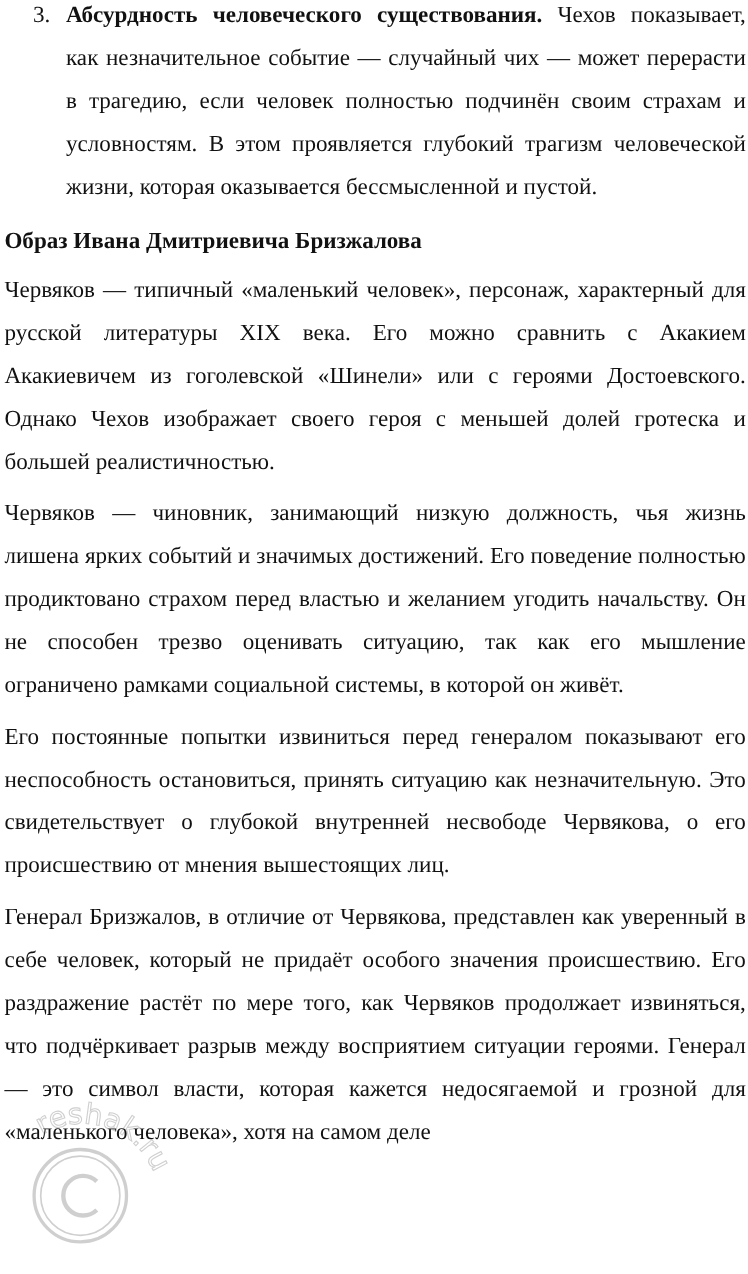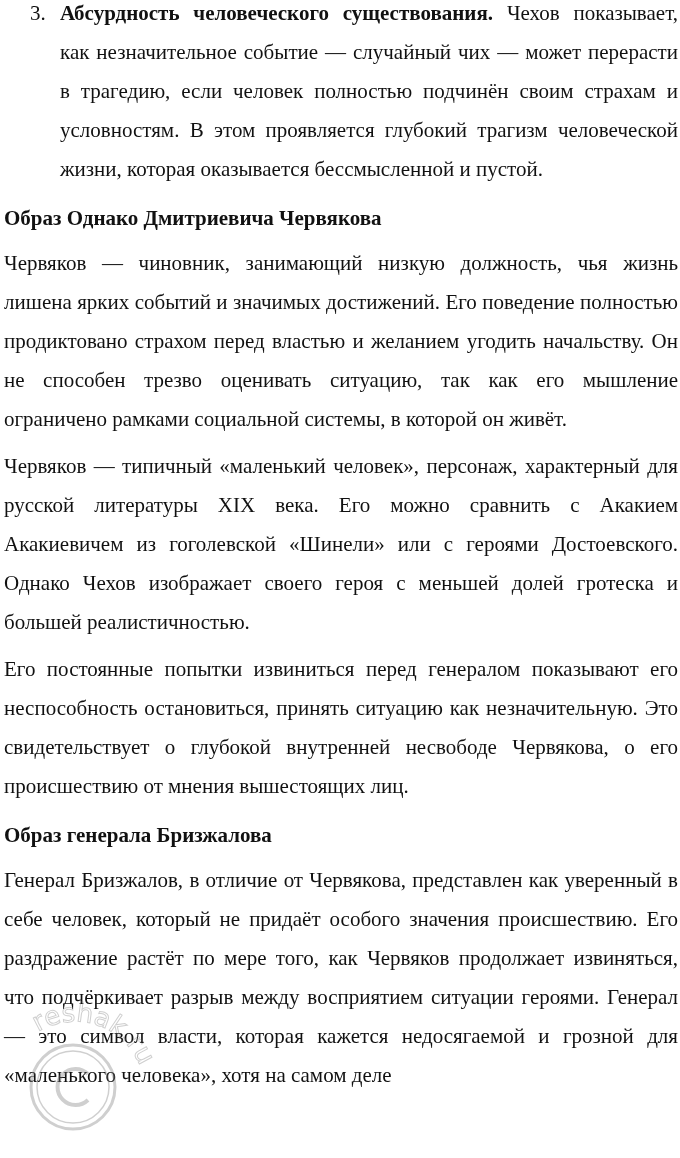--- a/index.html
+++ b/index.html
@@ -21,26 +21,25 @@
 </style>
 </head>
 <body>
 
 <div class="doc">
   <div class="list-item">
     <span class="list-num">3.</span>
     <span class="bold">Абсурдность человеческого существования.</span><span> Чехов показывает, как незначительное событие — случайный чих — может перерасти в трагедию, если человек полностью подчинён своим страхам и условностям. В этом проявляется глубокий трагизм человеческой жизни, которая оказывается бессмысленной и пустой.</span>
   </div>
 
-  <div class="heading">Образ Однако Дмитриевича Червякова</div>
+  <div class="heading">Образ Ивана Дмитриевича Бризжалова</div>
+  <p class="para">Червяков — типичный «маленький человек», персонаж, характерный для русской литературы XIX века. Его можно сравнить с Акакием Акакиевичем из гоголевской «Шинели» или с героями Достоевского. Однако Чехов изображает своего героя с меньшей долей гротеска и большей реалистичностью.</p>
   <p class="para">Червяков — чиновник, занимающий низкую должность, чья жизнь лишена ярких событий и значимых достижений. Его поведение полностью продиктовано страхом перед властью и желанием угодить начальству. Он не способен трезво оценивать ситуацию, так как его мышление ограничено рамками социальной системы, в которой он живёт.</p>
-  <p class="para">Червяков — типичный «маленький человек», персонаж, характерный для русской литературы XIX века. Его можно сравнить с Акакием Акакиевичем из гоголевской «Шинели» или с героями Достоевского. Однако Чехов изображает своего героя с меньшей долей гротеска и большей реалистичностью.</p>
   <p class="para">Его постоянные попытки извиниться перед генералом показывают его неспособность остановиться, принять ситуацию как незначительную. Это свидетельствует о глубокой внутренней несвободе Червякова, о его происшествию от мнения вышестоящих лиц.</p>
 
-  <div class="heading">Образ генерала Бризжалова</div>
   <p class="para">Генерал Бризжалов, в отличие от Червякова, представлен как уверенный в себе человек, который не придаёт особого значения происшествию. Его раздражение растёт по мере того, как Червяков продолжает извиняться, что подчёркивает разрыв между восприятием ситуации героями. Генерал — это символ власти, которая кажется недосягаемой и грозной для «маленького человека», хотя на самом деле</p>
 </div>
 
 <div class="watermark">
   <svg width="150" height="150" viewBox="0 0 150 150">
     <circle cx="55" cy="95" r="42" fill="none" stroke="#777" stroke-width="3"></circle>
     <circle cx="55" cy="95" r="36" fill="none" stroke="#777" stroke-width="1.5"></circle>
     <path d="M70 82 A18 18 0 1 0 70 108" fill="none" stroke="#777" stroke-width="4"></path>
     <path id="wmArc" d="M20 40 A70 70 0 0 1 125 115" fill="none"></path>
     <text font-family="DejaVu Sans, sans-serif" font-size="26" fill="none" stroke="#777" stroke-width="1">

